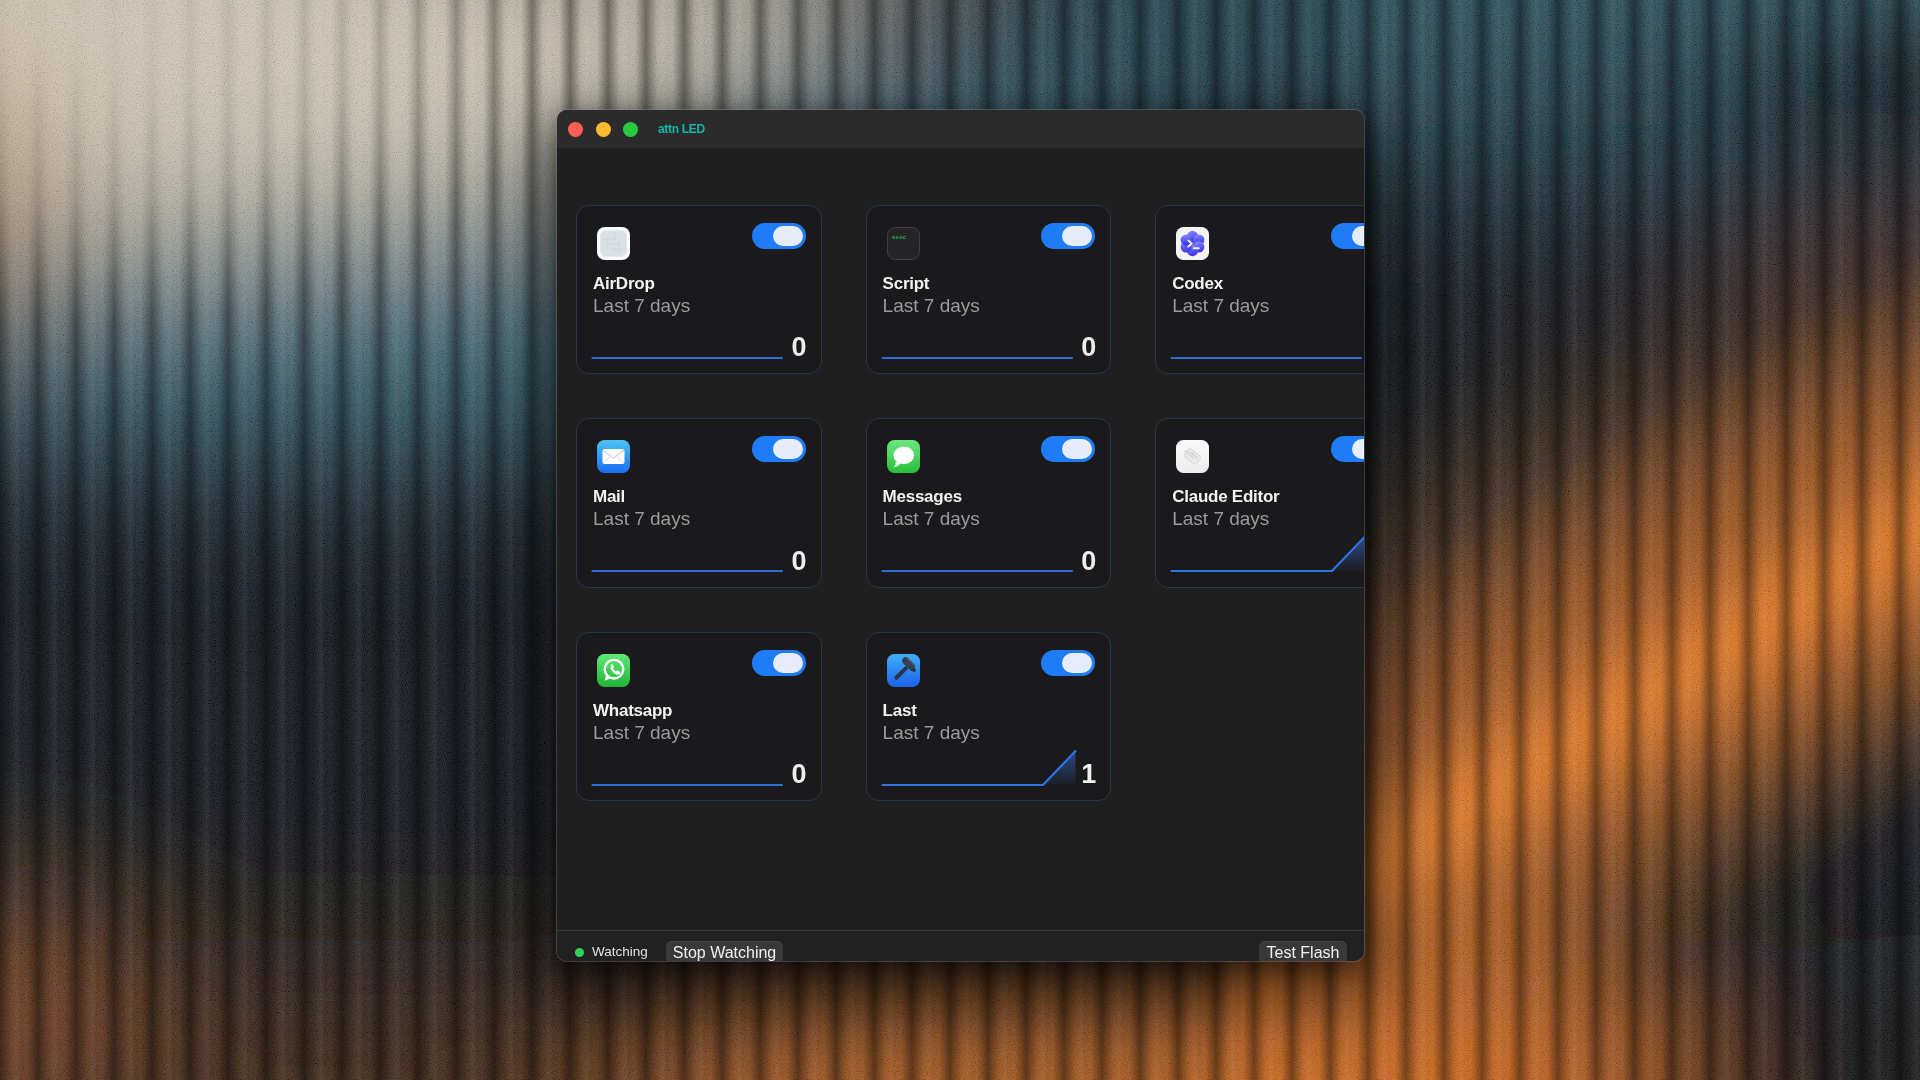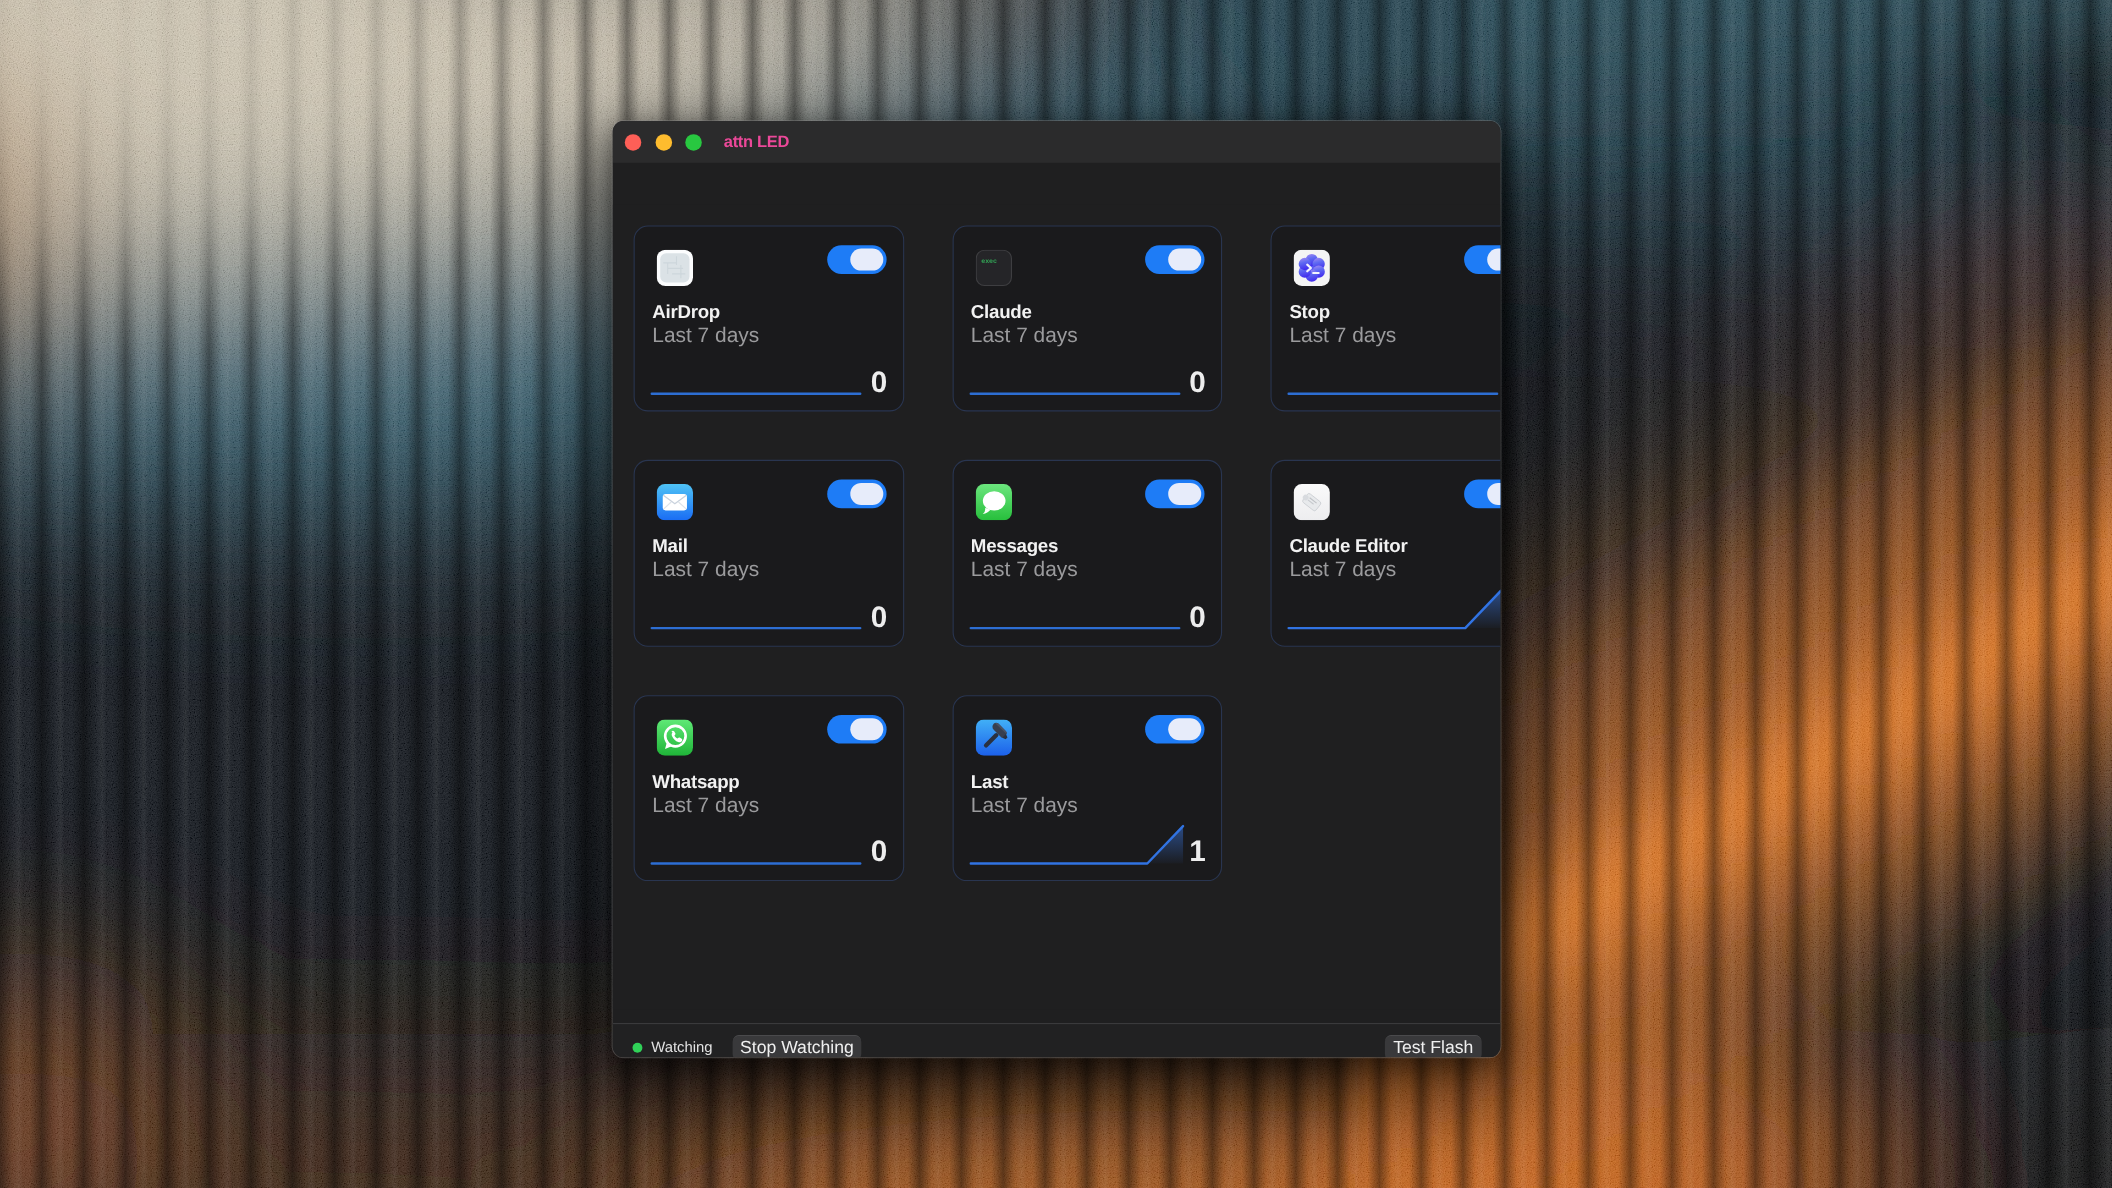--- a/index.html
+++ b/index.html
@@ -23,22 +23,22 @@
   
   .win { position:absolute; left:557px; top:110px; width:807px; height:851px;
     background:#1f1f20; border-radius:10px;
     box-shadow: 0 0 0 1px rgba(140,140,140,0.38), 0 30px 70px 12px rgba(0,0,0,0.55), 0 8px 28px rgba(0,0,0,0.5);
     overflow:hidden; }
   .titlebar { position:relative; height:38px; background:#2b2b2c; }
   .tl { position:absolute; top:12px; width:15px; height:15px; border-radius:50%; }
   .tl.r { left:11px;   background:#fe5f57; }
   .tl.y { left:38.5px; background:#febc2e; }
   .tl.g { left:66px;   background:#28c840; }
-  .title { position:absolute; left:101px; top:0; line-height:39px; font-size:15px;
-    font-weight:bold; color:#ec4899; letter-spacing:-0.3px; }
+  .title { position:absolute; left:101px; top:0; line-height:39px; font-size:12px;
+    font-weight:bold; color:#14b8a6; letter-spacing:-0.3px; }
   .header { position:relative; height:37px; background:#232324;
     border-bottom:1px solid #3a3a3c; }
   .header .eye { position:absolute; left:19px; top:11px; }
   .header .htxt { position:absolute; left:44px; top:0; line-height:37px; font-size:13.5px;
     font-weight:bold; color:#d4d4d4; }
   .header .chev { position:absolute; right:20px; top:15px; }
   .content { position:absolute; left:0; top:76px; bottom:43px; right:0; background:#1f1f20; }
   .grid { position:absolute; left:19px; top:18.5px; width:769px;
     display:grid; grid-template-columns:repeat(3,245.6px); grid-auto-rows:169.5px;
     column-gap:16.2px; row-gap:15px;gap:44px; }
@@ -195,21 +195,21 @@
 <div class="cnum">0</div>
 </div>
 <div class="card">
 <div class="appicon"><svg width="33" height="33" viewBox="0 0 33 33">
 <rect x="0.5" y="0.5" width="32" height="32" rx="7.5" fill="#252528" stroke="#3e3e41" stroke-width="1"></rect>
 <text x="5" y="12" font-family="Liberation Mono, monospace" font-size="6" font-weight="bold" fill="#33a757">exec</text>
 </svg></div>
 <div class="toggle">
             <div class="thumb"></div>
           </div>
-<div class="cname">Claude</div>
+<div class="cname">Script</div>
 <div class="csub">Last 7 days</div>
 <svg class="spark" width="196" height="46" viewBox="0 0 196 46">
 <line x1="1.5" y1="43" x2="191" y2="43" stroke="#2d6ed3" stroke-width="2.2" stroke-linecap="round"></line>
 </svg>
 <div class="cnum">0</div>
 </div>
 <div class="card">
 <div class="appicon"><svg width="33" height="33" viewBox="0 0 33 33">
 <defs>
                 <linearGradient id="cxg" x1="0" y1="0" x2="0.25" y2="1">
@@ -227,21 +227,21 @@
 <circle cx="16.5" cy="23.6" r="5.6"></circle>
                 <circle cx="10.2" cy="20" r="5.6"></circle>
                 <circle cx="10.2" cy="13" r="5.6"></circle>
 </g>
 <path d="M12.4 13.6 L15.7 16.6 L12.4 19.6" fill="none" stroke="#f2f3fe" stroke-width="2" stroke-linecap="round" stroke-linejoin="round"></path>
 <line x1="17.8" y1="21.2" x2="22.8" y2="21.2" stroke="#f2f3fe" stroke-width="2" stroke-linecap="round"></line>
 </svg></div>
 <div class="toggle">
             <div class="thumb"></div>
           </div>
-<div class="cname">Stop</div>
+<div class="cname">Codex</div>
 <div class="csub">Last 7 days</div>
 <svg class="spark" width="196" height="46" viewBox="0 0 196 46">
 <line x1="1.5" y1="43" x2="191" y2="43" stroke="#2d6ed3" stroke-width="2.2" stroke-linecap="round"></line>
 </svg>
 <div class="cnum">0</div>
 </div>
 <div class="card">
 <div class="appicon"><svg width="33" height="33" viewBox="0 0 33 33">
 <defs>
                 <linearGradient id="mlg" x1="0" y1="0" x2="0" y2="1">

